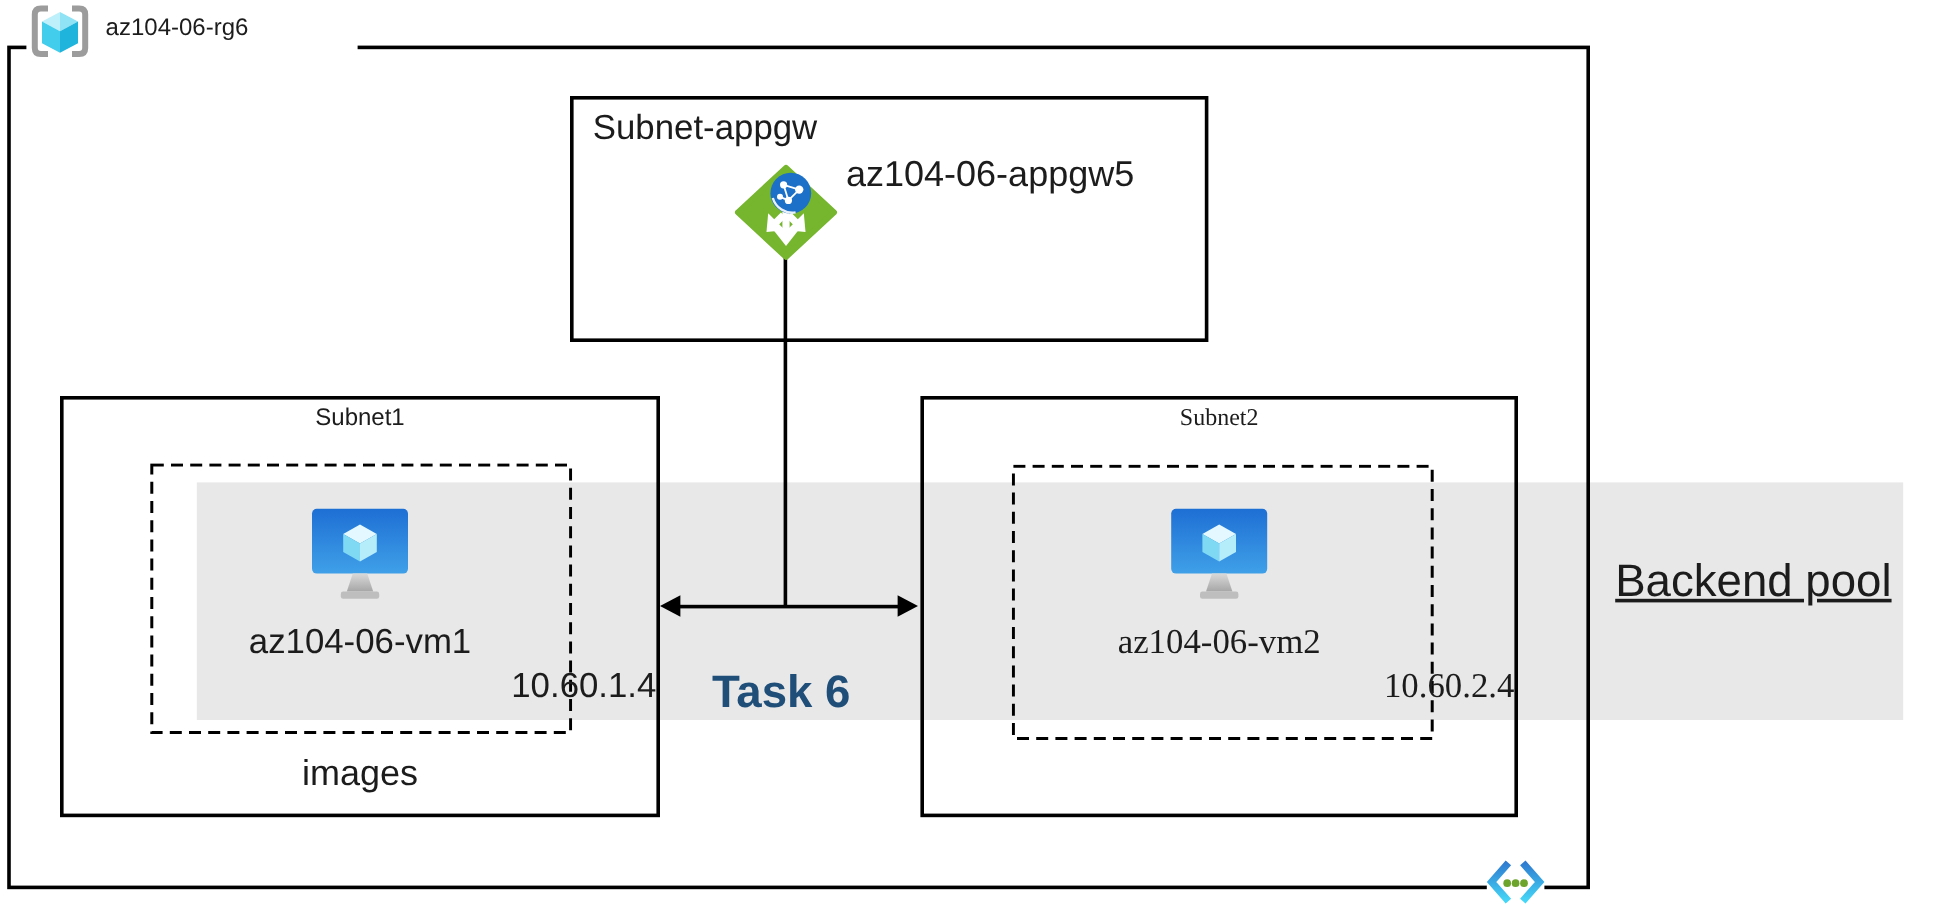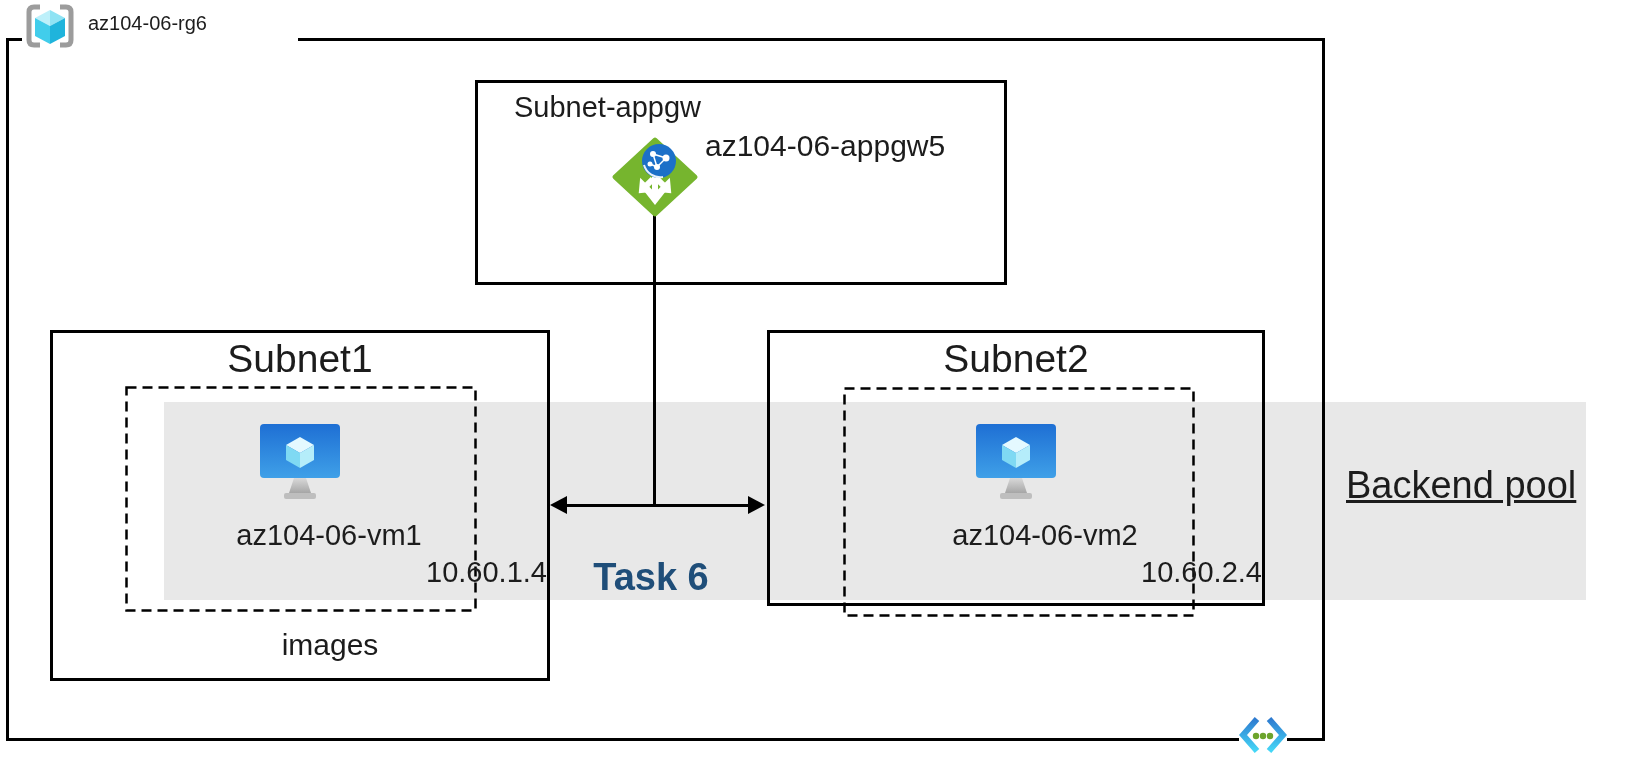--- a/index.html
+++ b/index.html
@@ -13,31 +13,31 @@
   .backend-label{position:absolute;left:1346px;top:464px;width:236px;
         font-size:38px;color:var(--text,#1c1c1c);z-index:1;white-space:nowrap;text-decoration:underline;}
   
   .box{position:absolute;border:3px solid var(--border,#000);background:transparent;z-index:2;box-sizing:border-box;}
   .rg-box{left:6px;top:38px;width:1319px;height:703px;}
   .rg-mask{position:absolute;left:22px;top:28px;width:276px;height:20px;background:#fff;z-index:2;}
   .rg-icon{position:absolute;left:24px;top:3px;width:52px;height:46px;z-index:3;}
   .rg-title{position:absolute;left:88px;top:12px;font-size:20px;z-index:3;white-space:nowrap;}
   .appgw-box{left:475px;top:80px;width:532px;height:205px;}
   .subnet1-box{left:50px;top:330px;width:500px;height:351px;}
-  .subnet2-box{left:767px;top:330px;width:498px;height:276px;}
-  .box-label-left{position:absolute;left:16px;top:8px;font-size:29px;white-space:nowrap;margin-left:20px;}
-  .box-label-center{position:absolute;left:0;top:4px;width:100%;text-align:center;font-size:39px;}
+  .subnet2-box{left:767px;top:330px;width:498px;height:351px;font-family:Liberation Serif, serif;}
+  .box-label-left{position:absolute;left:16px;top:8px;font-size:29px;white-space:nowrap;}
+  .box-label-center{position:absolute;left:0;top:4px;width:100%;text-align:center;font-size:20px;}
   .appgw-icon{position:absolute;left:133px;top:53px;width:88px;height:82px;}
   .appgw-text{position:absolute;left:227px;top:42px;font-size:30px;line-height:42px;white-space:nowrap;}
   
   .dashed-svg{position:absolute;z-index:1;}
   .vm-icon{position:absolute;left:50%;transform:translateX(-50%);top:90px;width:82px;height:78px;z-index:3;}
-  .vm-name{position:absolute;left:0;top:186px;width:100%;text-align:center;font-size:29px;z-index:3;padding-left:29px;}
+  .vm-name{position:absolute;left:0;top:186px;width:100%;text-align:center;font-size:29px;z-index:3;}
   .vm-ip{position:absolute;left:0;top:223px;width:100%;text-align:right;font-size:29px;z-index:3;}
-  .caption{position:absolute;left:0;top:295px;width:100%;text-align:center;font-size:30px;z-index:3;margin-left:30px;}
+  .caption{position:absolute;left:0;top:295px;width:100%;text-align:center;font-size:30px;z-index:3;}
   
   .connector-v{position:absolute;left:653px;top:212px;width:3px;height:294px;background:var(--border,#000);z-index:1;}
   .arrow-line{position:absolute;left:558px;top:504px;width:200px;height:3px;background:var(--border,#000);z-index:1;}
   .ah{position:absolute;width:0;height:0;z-index:1;}
   .ah-left{left:550px;top:496px;border-top:9px solid transparent;border-bottom:9px solid transparent;
            border-right:17px solid var(--border,#000);}
   .ah-right{left:748px;top:496px;border-top:9px solid transparent;border-bottom:9px solid transparent;
             border-left:17px solid var(--border,#000);}
   .task-label{position:absolute;left:556px;top:556px;width:190px;text-align:center;
               font-size:38px;font-weight:bold;color:var(--task-text,#1F4E79);z-index:1;}

